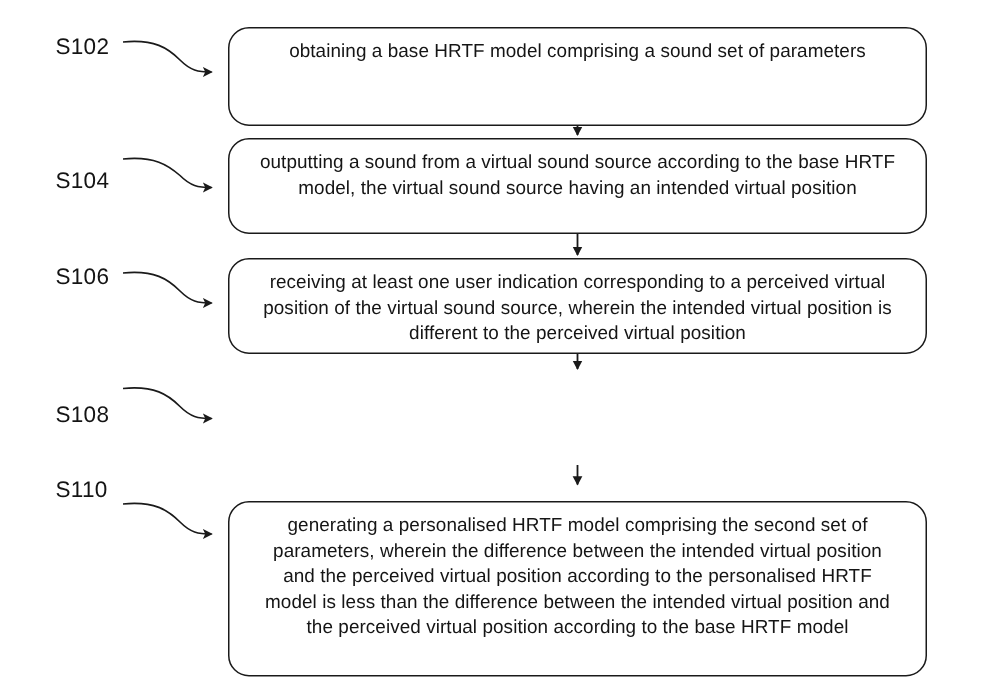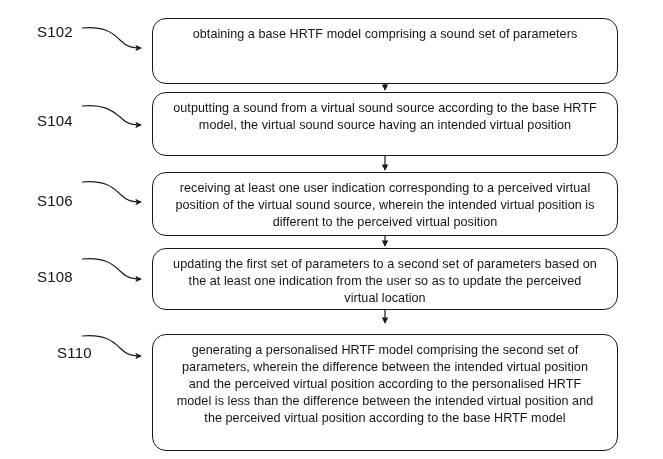--- a/index.html
+++ b/index.html
@@ -63,23 +63,23 @@
 
   
   #box-s102 { top: 18px;  height: 66px; }
   #box-s104 { top: 92px;  height: 64px; }
   #box-s106 { top: 172px; height: 64px; }
   #box-s108 { top: 248px; height: 62px; }
   #box-s110 { top: 334px; height: 117px; }
 
   #label-s102 { top: 23px;  left: 37px; }
   #label-s104 { top: 100px; left: 37px; margin-top: 12px; }
-  #label-s106 { top: 192px; left: 37px; }
+  #label-s106 { top: 176px; left: 37px; }
   #label-s108 { top: 268px; left: 37px; }
-  #label-s110 { top: 344px; left: 37px; margin-left: 20px; }
+  #label-s110 { top: 318px; left: 37px; }
 </style>
 </head>
 <body>
 
 <div id="diagram">
 
   <svg class="svg-layer" viewBox="0 0 663 459">
     <defs>
       <marker id="arrowhead" markerWidth="8" markerHeight="8" refX="4.6" refY="3" orient="auto" markerUnits="strokeWidth">
         <path d="M0,0.3 L5.2,3 L0,5.7 Z" fill="#1a1a1a"></path>
@@ -116,21 +116,18 @@
   </div>
 
   <div class="flow-box" id="box-s104">
     <div class="flow-box-text">outputting a sound from a virtual sound source according to the base HRTF model, the virtual sound source having an intended virtual position</div>
   </div>
 
   <div class="flow-box" id="box-s106">
     <div class="flow-box-text">receiving at least one user indication corresponding to a perceived virtual position of the virtual sound source, wherein the intended virtual position is different to the perceived virtual position</div>
   </div>
 
-  <div class="flow-box" id="box-s108">
-    <div class="flow-box-text">updating the first set of parameters to a second set of parameters based on the at least one indication from the user so as to update the perceived virtual location</div>
-  </div>
 
   <div class="flow-box" id="box-s110">
     <div class="flow-box-text">generating a personalised HRTF model comprising the second set of parameters, wherein the difference between the intended virtual position and the perceived virtual position according to the personalised HRTF model is less than the difference between the intended virtual position and the perceived virtual position according to the base HRTF model</div>
   </div>
 
 </div>
 
 </body></html>

